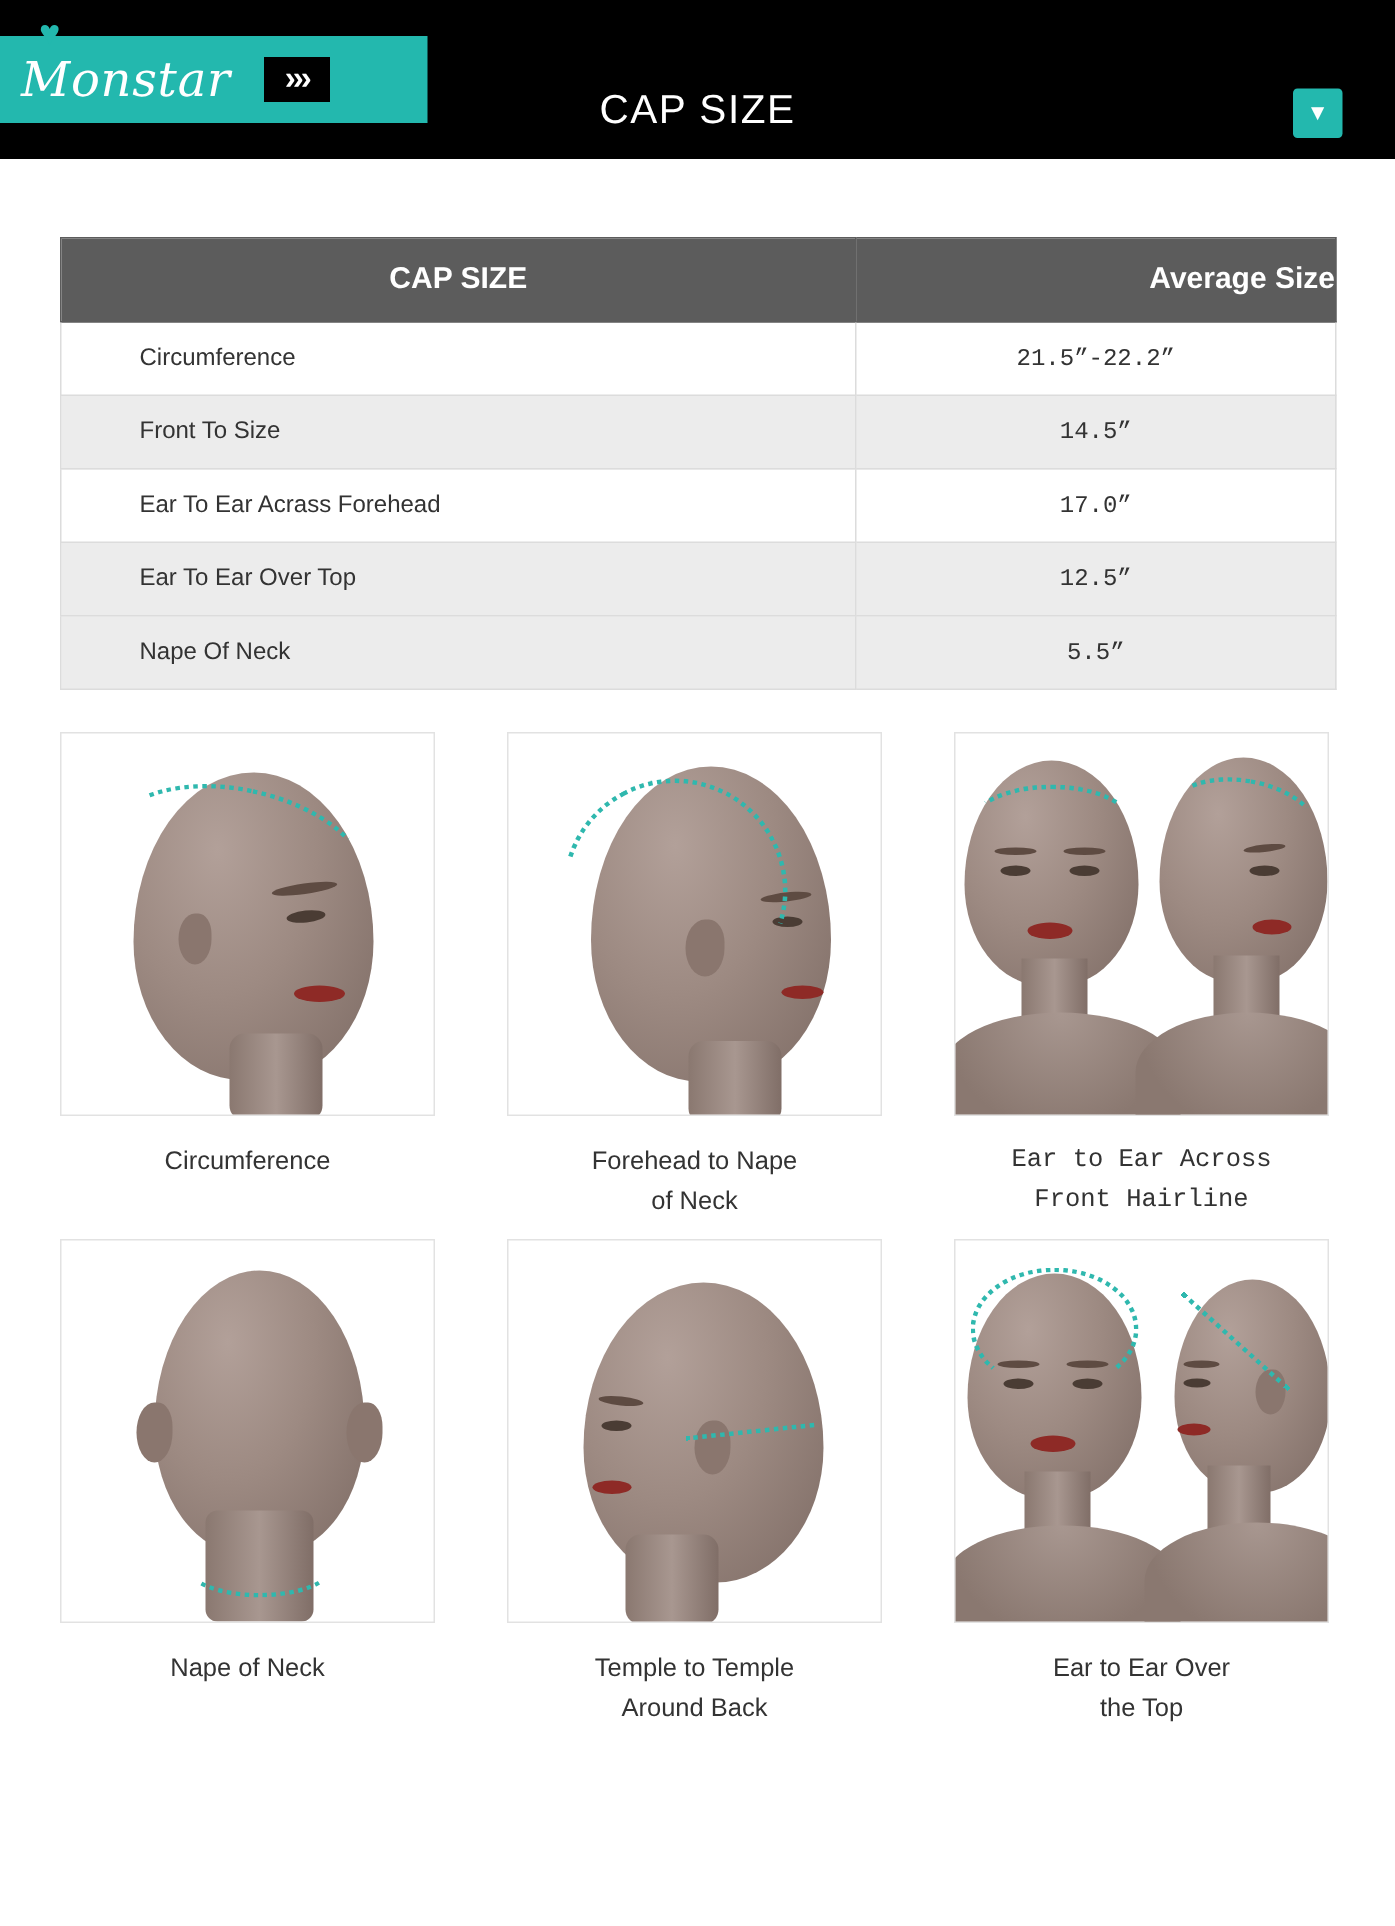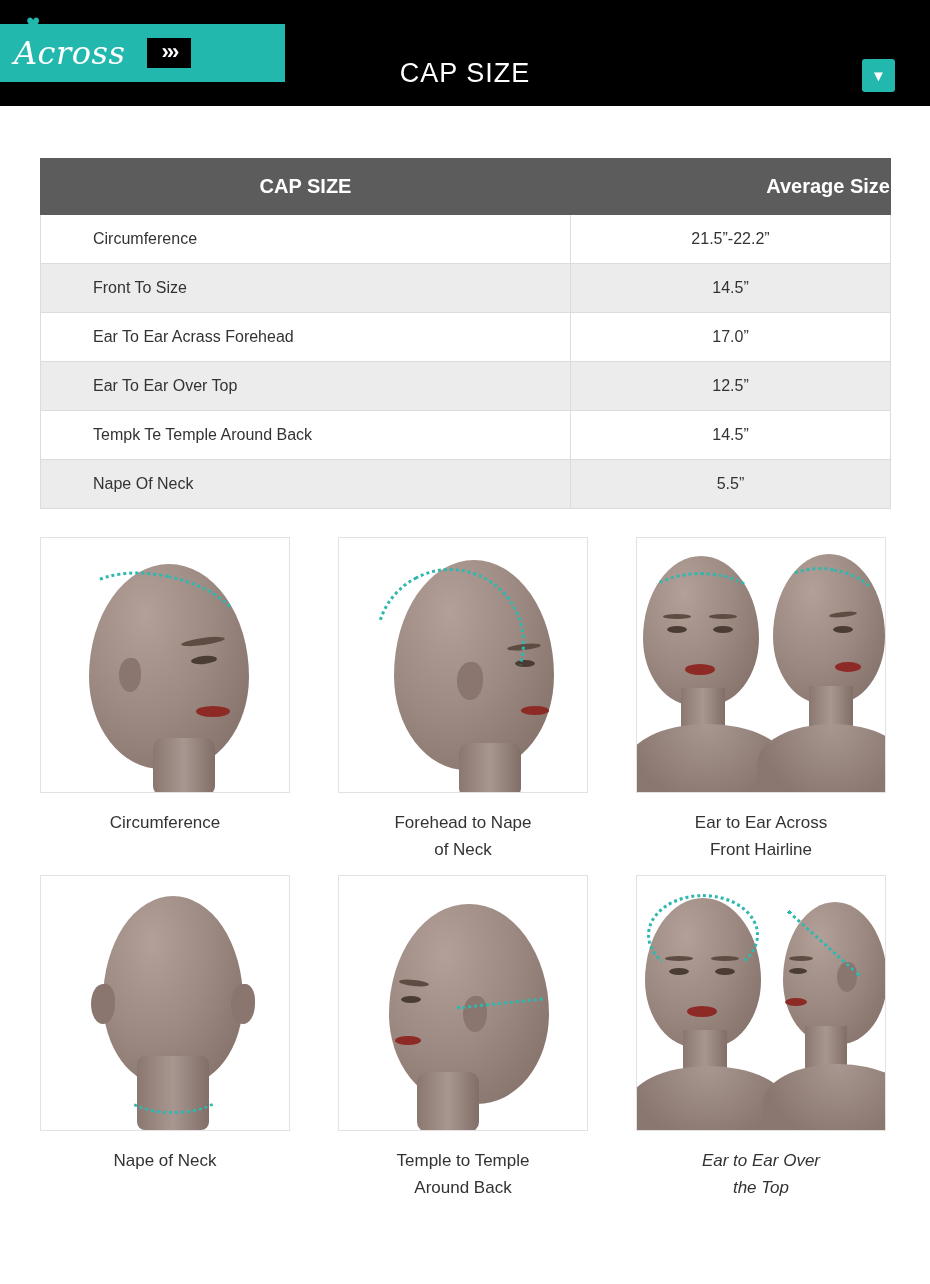--- a/index.html
+++ b/index.html
@@ -117,20 +117,21 @@
     color: #333333;
     padding: 15px 0;
     border: 1px solid #dcdcdc;
   }
   table.cap-table td.label {
     padding-left: 52px;
     text-align: left;
   }
   table.cap-table td.value {
     text-align: center;
+    font-family: Liberation Mono, monospace;
   }
   table.cap-table tr.alt td {
     background: #ececec;
   }
 
   
   .figures {
     margin: 28px 40px 0 40px;
     display: grid;
     grid-template-columns: repeat(3, 250px);
@@ -206,21 +207,21 @@
   }
 </style>
 </head>
 <body>
 
 <div class="page">
 
   <div class="header">
     <div class="brand">
       <span class="brand-heart">♥</span>
-      <span class="brand-name">Across</span>
+      <span class="brand-name">Monstar</span>
       <span class="brand-chev">›››</span>
     </div>
     <div class="header-title">CAP SIZE</div>
     <div class="header-toggle">▼</div>
   </div>
 
   <div class="table-wrap">
     <table class="cap-table">
       <thead>
         <tr>
@@ -237,24 +238,20 @@
           <td class="label">Front To Size</td>
           <td class="value">14.5”</td>
         </tr>
         <tr>
           <td class="label">Ear To Ear Acrass Forehead</td>
           <td class="value">17.0”</td>
         </tr>
         <tr class="alt">
           <td class="label">Ear To Ear Over Top</td>
           <td class="value">12.5”</td>
-        </tr>
-        <tr>
-          <td class="label">Tempk Te Temple Around Back</td>
-          <td class="value">14.5”</td>
         </tr>
         <tr class="alt">
           <td class="label">Nape Of Neck</td>
           <td class="value">5.5”</td>
         </tr>
       </tbody>
     </table>
   </div>
 
   <div class="figures">
@@ -299,21 +296,21 @@
         <div class="dotarc" style="left:8px; top:34px; width:112px; height:56px; border-color:#2fb8ae transparent transparent transparent;"></div>
 
         <div class="head" style="left:136px; top:16px; width:112px; height:150px;"></div>
         <div class="neck" style="left:172px; top:148px; width:44px; height:46px;"></div>
         <div class="shoulders" style="left:120px; top:186px; width:150px; height:80px;"></div>
         <div class="brow" style="left:192px; top:74px; width:28px; height:5px; transform:rotate(-6deg);"></div>
         <div class="eye" style="left:196px; top:88px; width:20px; height:7px;"></div>
         <div class="lips" style="left:198px; top:124px; width:26px; height:10px;"></div>
         <div class="dotarc" style="left:140px; top:30px; width:104px; height:60px; border-color:#2fb8ae transparent transparent transparent; transform:rotate(10deg);"></div>
       </div>
-      <div class="fig-caption" style="white-space:pre-line;">Ear to Ear Across
+      <div class="fig-caption" style="white-space:pre-line;font-family:Liberation Mono, monospace;">Ear to Ear Across
 Front Hairline</div>
     </div>
 
     <div class="fig">
       <div class="fig-img">
         <div class="head" style="left:62px; top:20px; width:140px; height:190px;"></div>
         <div class="neck" style="left:96px; top:180px; width:72px; height:74px; border-radius:8px;"></div>
         <div class="ear" style="left:50px; top:108px; width:24px; height:40px;"></div>
         <div class="ear" style="left:190px; top:108px; width:24px; height:40px;"></div>
         <div class="dotarc" style="left:82px; top:196px; width:100px; height:42px; border-color:transparent transparent #2fb8ae transparent;"></div>
@@ -349,18 +346,18 @@
 
         <div class="head" style="left:146px; top:26px; width:104px; height:142px;"></div>
         <div class="neck" style="left:168px; top:150px; width:42px; height:46px;"></div>
         <div class="shoulders" style="left:126px; top:188px; width:150px; height:78px;"></div>
         <div class="brow" style="left:152px; top:80px; width:24px; height:5px;"></div>
         <div class="eye" style="left:152px; top:92px; width:18px; height:6px;"></div>
         <div class="lips" style="left:148px; top:122px; width:22px; height:8px;"></div>
         <div class="ear" style="left:200px; top:86px; width:20px; height:30px;"></div>
         <div class="dotline" style="left:152px; top:34px; width:96px; transform:rotate(42deg); transform-origin:left top;"></div>
       </div>
-      <div class="fig-caption" style="white-space:pre-line;font-style:italic;">Ear to Ear Over
+      <div class="fig-caption" style="white-space:pre-line;">Ear to Ear Over
 the Top</div>
     </div>
 
   </div>
 </div>
 
 </body></html>

